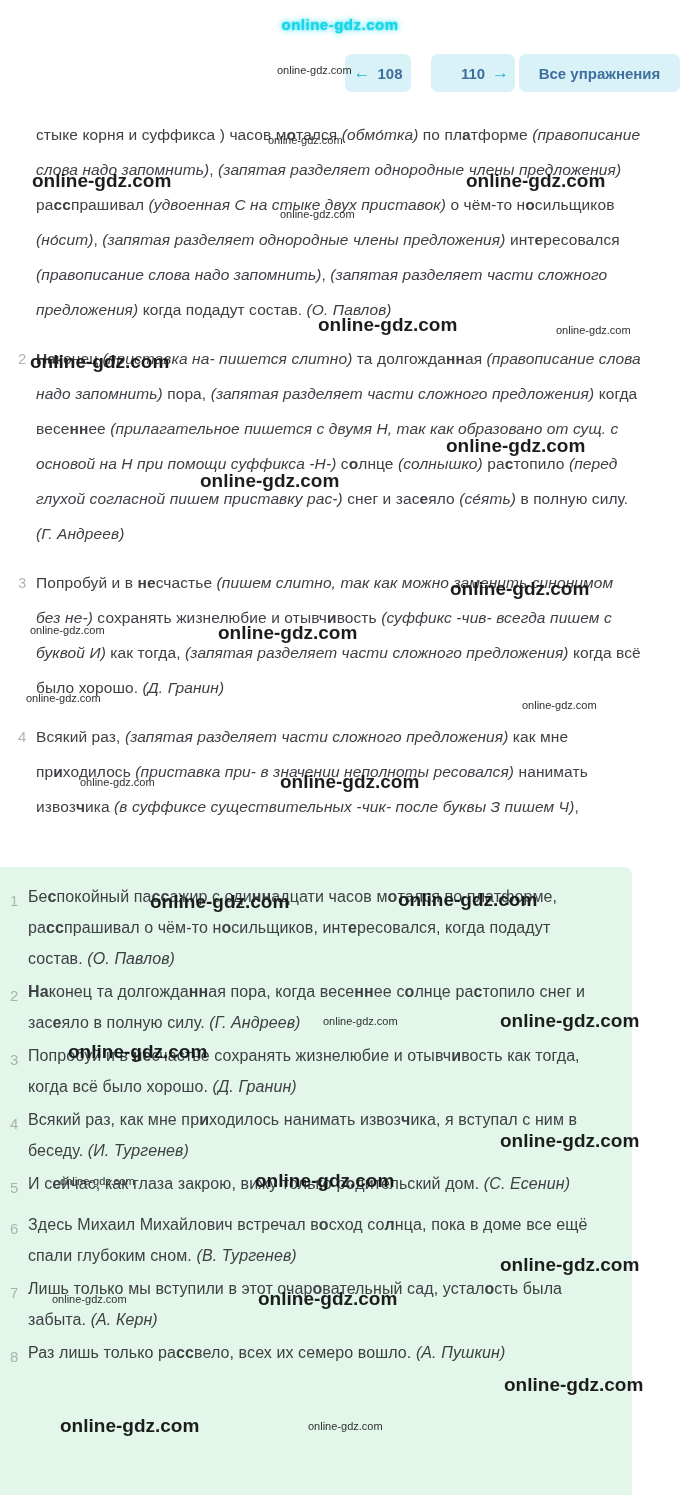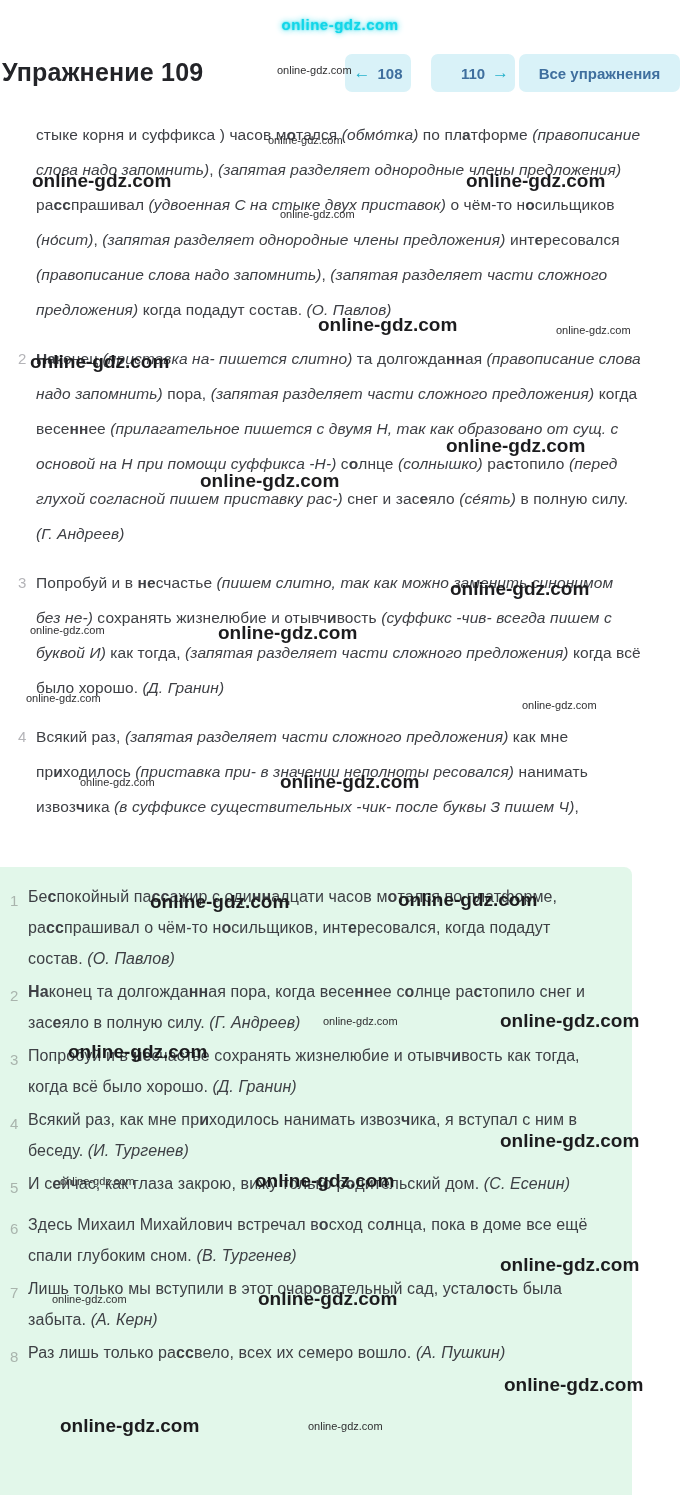--- a/index.html
+++ b/index.html
@@ -46,21 +46,20 @@
   .wm{position:absolute; white-space:nowrap; color:var(--wm_dark); font-weight:bold; font-size:19px; z-index:5;}
   .wm.sm{font-size:11px; font-weight:normal; color:#2f2f31;}
 </style>
 </head>
 <body>
 
 <div class="page">
 
   <div class="wm-top">online-gdz.com</div>
 
-  <div class="title">Упражнение 109</div>
 
   <button class="nav-btn btn-prev">
     <span class="arrow">←</span>
     <span>108</span>
   </button>
   <button class="nav-btn btn-next">
     <span>110</span>
     <span class="arrow">→</span>
   </button>
   <button class="nav-btn btn-all">

